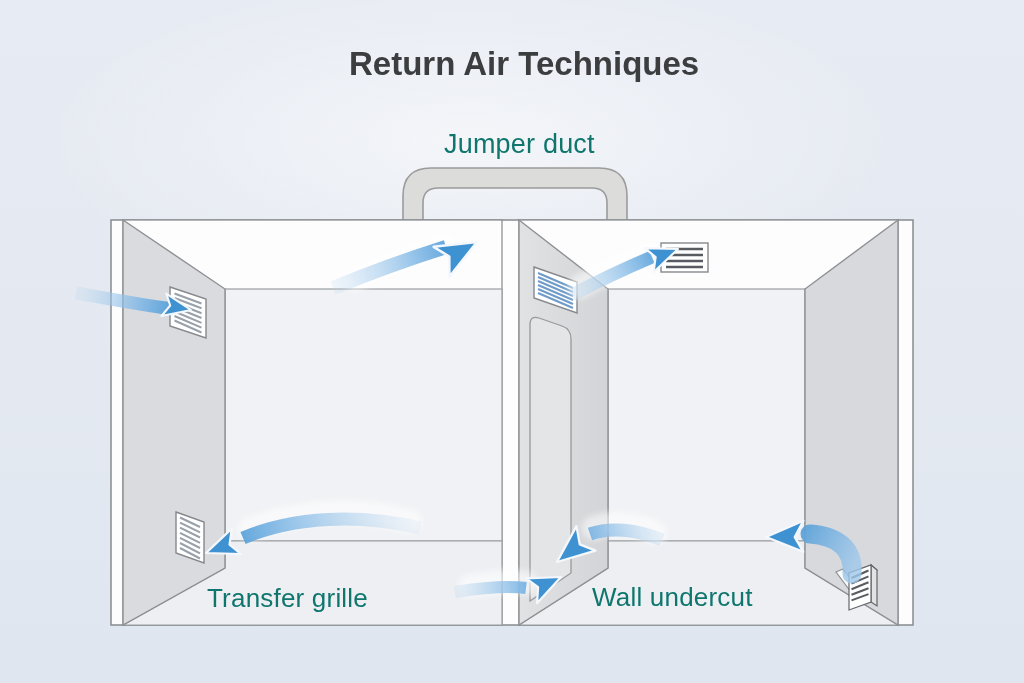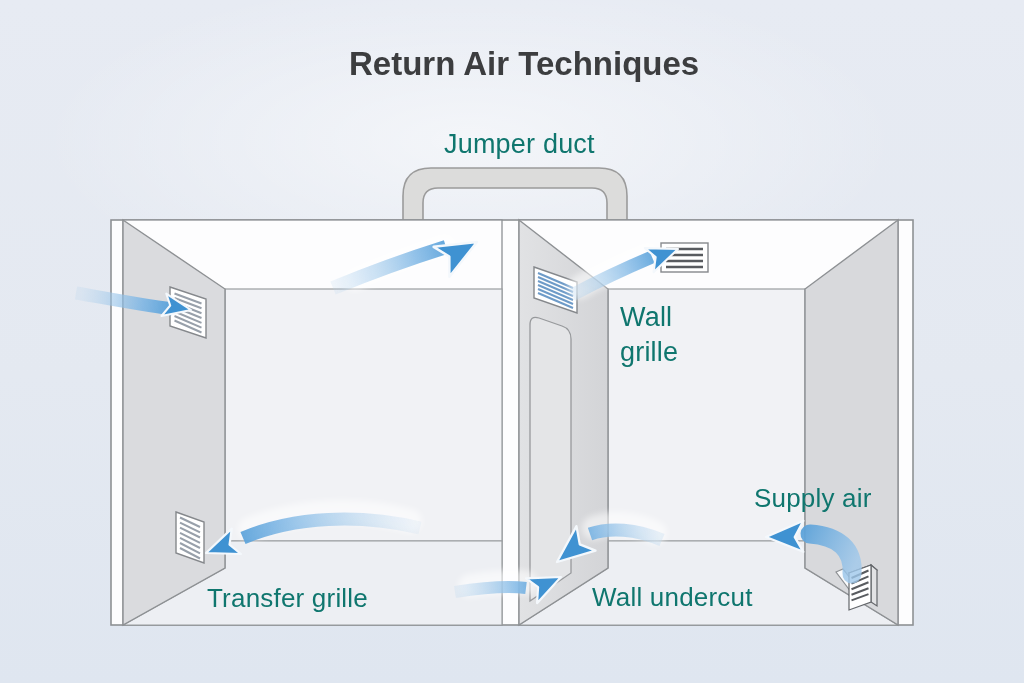--- a/index.html
+++ b/index.html
@@ -197,17 +197,15 @@
     </g>
     <g>
       <path d="M852,574 C854,549 838,536 810,534" fill="none" stroke="url(#g7)" stroke-width="19" stroke-linecap="round"></path>
       <path d="M0,0 L-32,-14 L-25,-1 L-33,13 Z" transform="translate(766,537) rotate(178) scale(1.15)" fill="#3f92d2" stroke="#f4f8fc" stroke-width="2" stroke-linejoin="round"></path>
     </g>
   </g>
 </svg>
 
   <div class="title">Return Air Techniques</div>
   <div class="lbl lbl-jumper">Jumper duct</div>
-  <div class="lbl lbl-wall">Wall grille</div>
   <div class="lbl lbl-transfer">Transfer grille</div>
   <div class="lbl lbl-door">Wall undercut</div>
-  <div class="lbl lbl-supply">Supply air</div>
 </div>
 
 </body></html>

